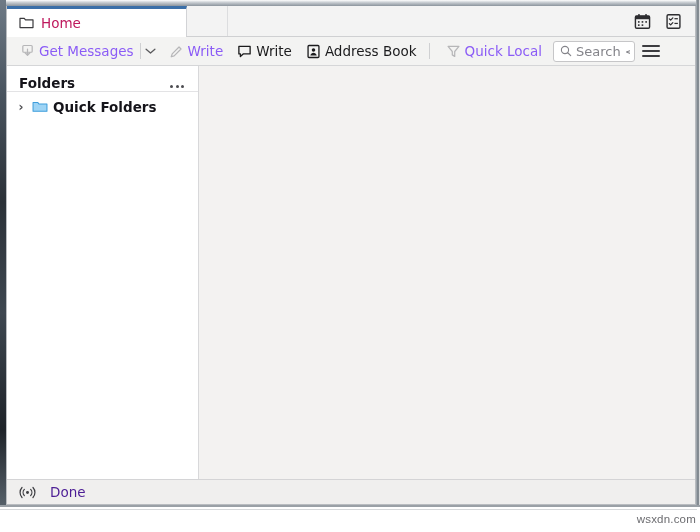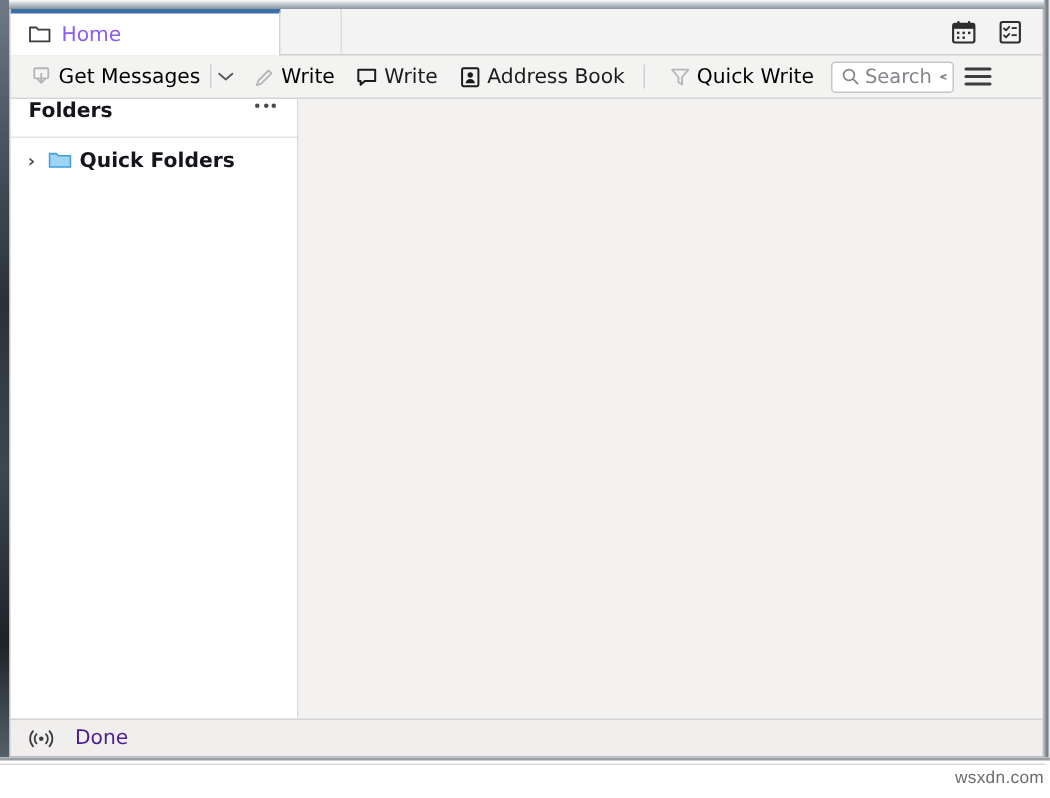--- a/index.html
+++ b/index.html
@@ -81,21 +81,21 @@
     position: relative;
     font-size: 13.5px;
     color: #3b3b3e;
     background: transparent;
   }
   .tab.active {
     background: #ffffff;
     border-top: 3px solid #3b6fa8;
     border-right: 1px solid #d2d3d6;
     margin-top: 0;
-    color: #8b5cf6;
+    color: #be185d;
   }
   .tab.active::after {
     content: "";
     position: absolute;
     left: 0; right: 0; bottom: -1px;
     height: 1px;
     background: #ffffff;
   }
   .tab-spacer-tab {
     width: 40px;
@@ -132,21 +132,21 @@
     display: inline-flex;
     align-items: center;
     gap: 4px;
     height: 23px;
     padding: 0 5px;
     border-radius: 3px;
     font-size: 13.5px;
     color: #1b1b1d;
     white-space: nowrap;
   }
-  .tbtn.disabled { color: #000000; }
+  .tbtn.disabled { color: #8b5cf6; }
   .tbtn .glyph { display: inline-flex; align-items: center; }
   .tb-split {
     display: inline-flex;
     align-items: center;
     height: 23px;
   }
   .tb-sep {
     width: 1px;
     height: 16px;
     background: #cfd0d2;
@@ -211,21 +211,21 @@
     background: #ffffff;
     border-right: 1px solid #d8d8da;
     display: flex;
     flex-direction: column;
     box-sizing: border-box;
   }
   #folders-header {
     height: 26px;
     min-height: 26px;
     display: flex;
-    align-items: flex-start;
+    align-items: flex-end;
     justify-content: space-between;
     padding: 0 12px 0 12px;
     border-bottom: 1px solid #e3e3e5;
     box-sizing: border-box;
   }
   #folders-title {
     font-size: 13.5px;
     font-weight: bold;
     color: #15141a;
   }
@@ -421,21 +421,21 @@
 
       <span class="tb-sep" style="margin:0 7px"></span>
 
 
       <div class="tbtn disabled" style="margin-left:4px">
         <span class="glyph">
           <svg width="15" height="15" viewBox="0 0 16 16">
             <path d="M2.2 2.6h11.6L9.3 8v5.2L6.7 11.6V8z" fill="none" stroke="#b6b6b8" stroke-width="1.3" stroke-linejoin="round"></path>
           </svg>
         </span>
-        <span>Quick Write</span>
+        <span>Quick Local</span>
       </div>
 
       <div id="searchbox" style="margin-left:6px">
         <span class="glyph">
           <svg width="12" height="12" viewBox="0 0 13 13">
             <circle cx="5.4" cy="5.4" r="3.9" fill="none" stroke="#84848a" stroke-width="1.2"></circle>
             <path d="M8.4 8.4l3.2 3.2" stroke="#84848a" stroke-width="1.2" stroke-linecap="round"></path>
           </svg>
         </span>
         <span id="search-placeholder">Search &lt;C</span>

